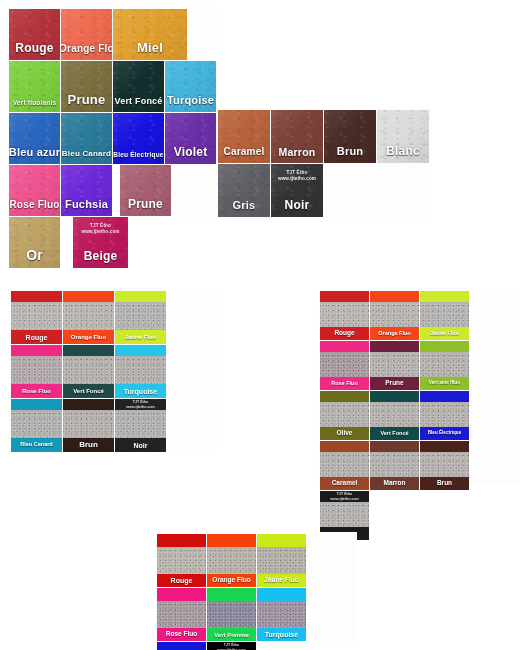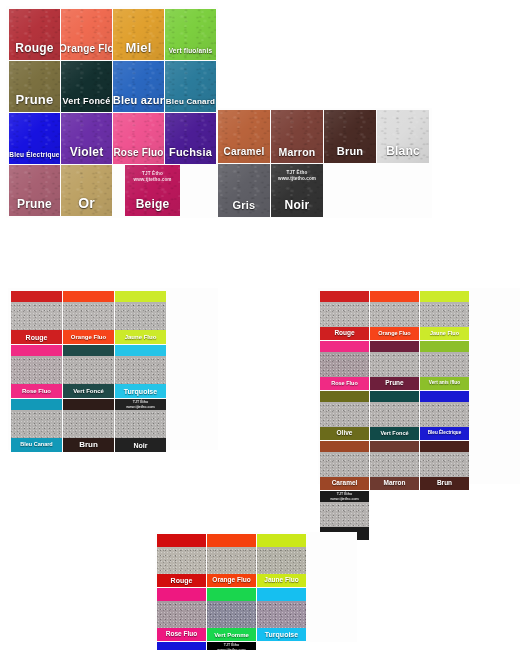--- a/index.html
+++ b/index.html
@@ -89,48 +89,51 @@
 <body>
 
 <div class="backing" style="left:6px;top:6px;width:212px;height:212px;"></div>
 <div class="panel grid" id="p0" style="left:9px;top:9px;width:208px;">
     <div class="sw grain sheen" title="Rouge" style="width: 51px; height: 51px; margin: 0px 1px 1px 0px; background: rgb(180, 51, 60);">
       <div class="lbl" style="font-size: 12px; color: rgb(255, 255, 255);">Rouge</div>
     </div>
     <div class="sw grain sheen" title="Orange Flo" style="width: 51px; height: 51px; margin: 0px 1px 1px 0px; background: rgb(239, 106, 80);">
       <div class="lbl" style="font-size: 10px; color: rgb(255, 255, 255);">Orange Flo</div>
     </div>
-    <div class="sw grain sheen" title="Miel" style="width: 51px; height: 51px; margin: 0px 1px 1px 0px; background: rgb(224, 160, 46);">
+    <div class="sw grain sheen" title="Miel" style="width: 74px; height: 51px; margin: 0px 1px 1px 0px; background: rgb(224, 160, 46);">
       <div class="lbl" style="font-size: 13px; color: rgb(255, 255, 255);">Miel</div>
     </div>
     <div class="sw grain sheen" title="Vert fluo/anis" style="width: 51px; height: 51px; margin: 0px 1px 1px 0px; background: rgb(124, 207, 63);">
       <div class="lbl" style="font-size: 6.5px; color: rgb(255, 255, 255);">Vert fluo/anis</div>
     </div>
     <div class="sw grain sheen" title="Kaki" style="width: 51px; height: 51px; margin: 0px 1px 1px 0px; background: rgb(123, 112, 64);">
       <div class="lbl" style="font-size: 13px; color: rgb(255, 255, 255);">Prune</div>
     </div>
     <div class="sw grain sheen" title="Vert Foncé" style="width: 51px; height: 51px; margin: 0px 1px 1px 0px; background: rgb(19, 48, 47);">
       <div class="lbl" style="font-size: 9px; color: rgb(255, 255, 255);">Vert Foncé</div>
     </div>
+    <div class="sw grain sheen" title="Turqoise" style="width: 51px; height: 51px; margin: 0px 1px 1px 0px; background: rgb(67, 180, 221);">
+      <div class="lbl" style="font-size: 11px; color: rgb(255, 255, 255);">Turqoise</div>
+    </div>
     <div class="sw grain sheen" title="Bleu azur" style="width: 51px; height: 51px; margin: 0px 1px 1px 0px; background: rgb(42, 103, 192);">
       <div class="lbl" style="font-size: 11px; color: rgb(255, 255, 255);">Bleu azur</div>
     </div>
     <div class="sw grain sheen" title="Bleu Canard" style="width: 51px; height: 51px; margin: 0px 1px 1px 0px; background: rgb(43, 123, 155);">
       <div class="lbl" style="font-size: 8px; color: rgb(255, 255, 255);">Bleu Canard</div>
     </div>
     <div class="sw grain sheen" title="Bleu Électrique" style="width: 51px; height: 51px; margin: 0px 1px 1px 0px; background: rgb(23, 18, 224);">
       <div class="lbl" style="font-size: 6.5px; color: rgb(255, 255, 255);">Bleu Électrique</div>
     </div>
     <div class="sw grain sheen" title="Violet" style="width: 51px; height: 51px; margin: 0px 1px 1px 0px; background: rgb(107, 47, 168);">
       <div class="lbl" style="font-size: 12px; color: #ffffff;">Violet</div>
     </div>
     <div class="sw grain sheen" title="Rose Fluo" style="width: 51px; height: 51px; margin: 0px 1px 1px 0px; background: rgb(239, 83, 144);">
       <div class="lbl" style="font-size: 10px; color: rgb(255, 255, 255);">Rose Fluo</div>
     </div>
-    <div class="sw grain sheen" title="Fuchsia" style="width: 51px; height: 51px; margin: 0px 1px 1px 0px; background: #4c1d95;">
+    <div class="sw grain sheen" title="Fuchsia" style="width: 51px; height: 51px; margin: 0px 8px 1px 0px; background: #6d28d9;">
       <div class="lbl" style="font-size: 11px; color: rgb(255, 255, 255);">Fuchsia</div>
     </div>
     <div class="sw grain sheen" title="Prune" style="width: 51px; height: 51px; margin: 0px 1px 1px 0px; background: rgb(167, 96, 114);">
       <div class="lbl" style="font-size: 12px; color: rgb(255, 255, 255);">Prune</div>
     </div>
     <div class="sw grain sheen" title="Or" style="width: 51px; height: 51px; margin: 0px 1px 1px 0px; background: rgb(189, 162, 101);">
       <div class="lbl" style="font-size: 14px; color: rgb(255, 255, 255);">Or</div>
     </div>
     <div class="sw grain sheen" title="Beige" style="width: 55px; height: 51px; margin: 0px 1px 1px 12px; background: #be185d;">
       <div class="wm light">

